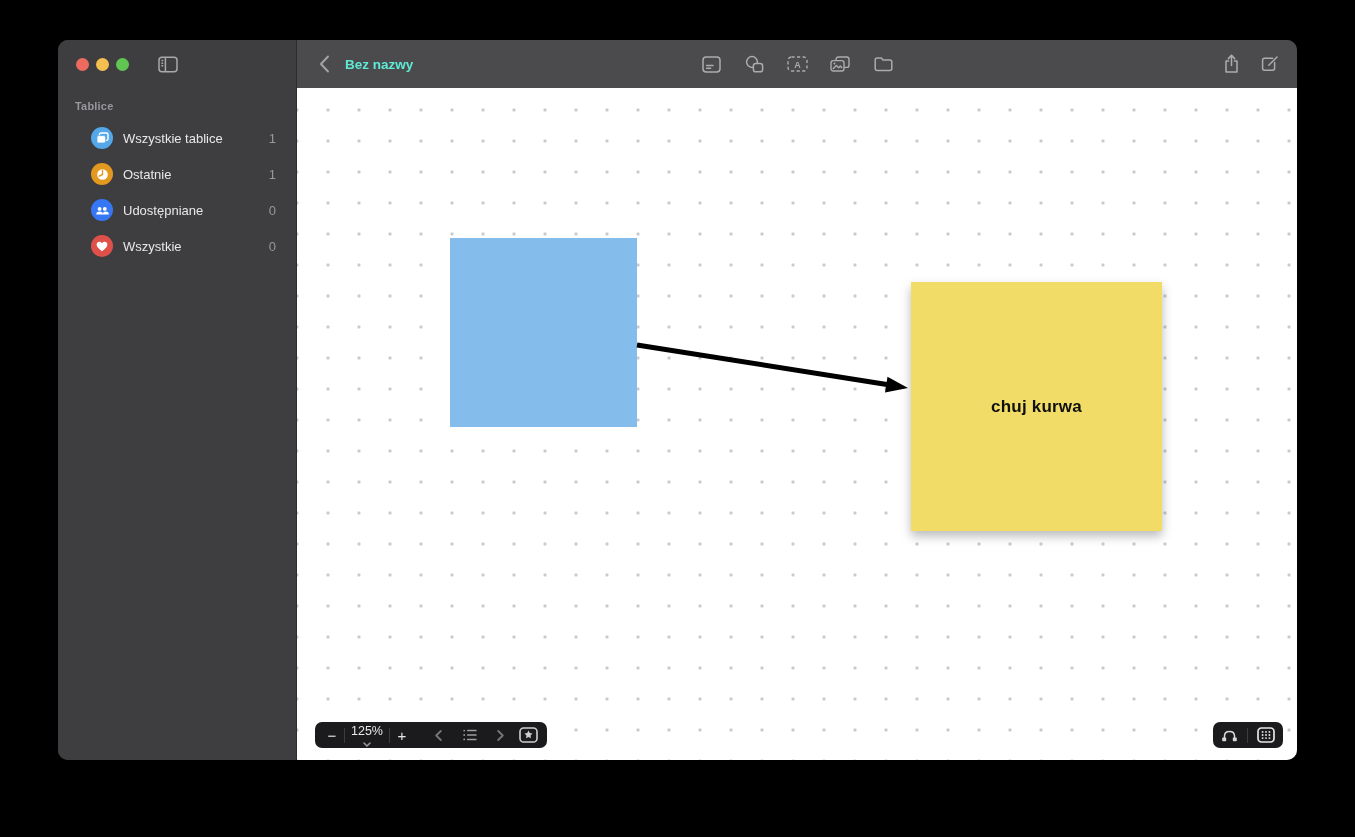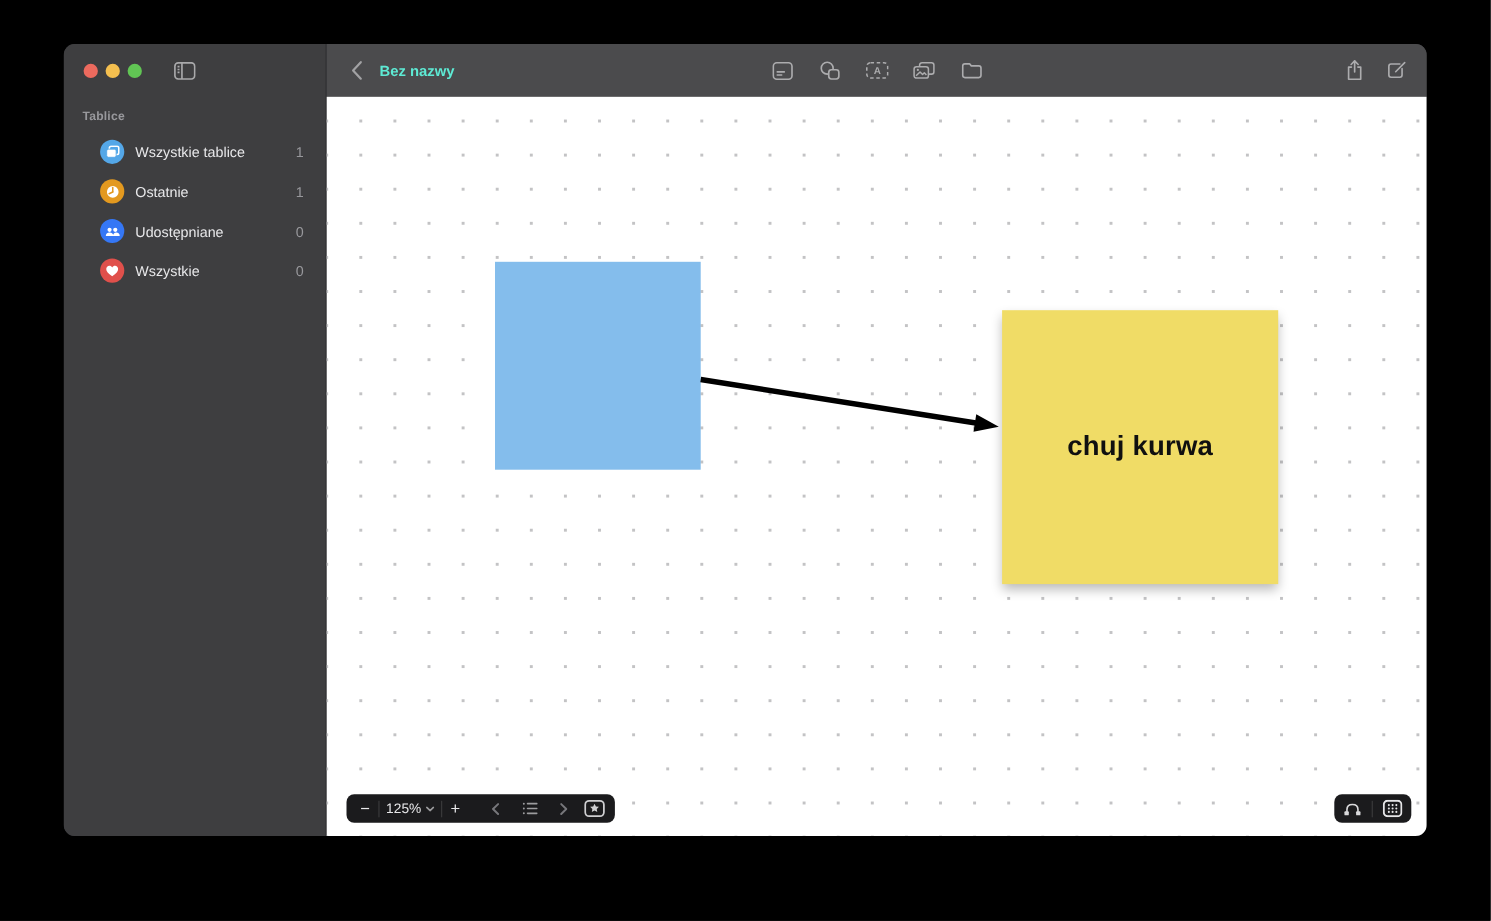--- a/index.html
+++ b/index.html
@@ -33,32 +33,32 @@
   .tb-btn { background:none; border:none; width:22px; height:24px; display:flex; align-items:center; justify-content:center; cursor:pointer; }
 
   
   .canvas { position:relative; flex:1; background-color:#ffffff;
             background-image:radial-gradient(circle, #c3c3c5 1.3px, rgba(0,0,0,0) 1.6px);
             background-size:31px 31px; background-position:15.5px 6.5px; }
   .shape-rect { position:absolute; left:153px; top:150px; width:187px; height:189px; }
   .sticky { position:absolute; left:614px; top:194px; width:251px; height:249px;
             display:flex; align-items:center; justify-content:center;
             box-shadow:0 5px 10px rgba(0,0,0,0.28); }
-  .sticky span { font-size:25px; font-weight:700; color:#101010; letter-spacing:.2px; }
+  .sticky span { font-size:17px; font-weight:700; color:#101010; letter-spacing:.2px; }
   .arrow-layer { position:absolute; inset:0; width:100%; height:100%; pointer-events:none; }
   .arrow-layer .hit { pointer-events:stroke; }
 
   
   .pill { position:absolute; background:#1b1b1d; border-radius:7px; height:26px; display:flex; align-items:center; }
   .zoom-pill { left:18px; bottom:12px; padding:0 5px; }
   .corner-pill { right:14px; bottom:12px; padding:0 8px; gap:9px; }
   .pill button { background:none; border:none; color:#e8e8ea; cursor:pointer; display:flex; align-items:center; justify-content:center; height:26px; }
   .pill .sep { width:1px; height:15px; background:#3c3c3e; }
   .glyph-btn { font-size:15px; width:24px; font-family:"Liberation Sans",sans-serif; }
-  .zoom-value-btn { font-size:12.5px; font-weight:500; gap:4px; padding:0 6px; }
+  .zoom-value-btn { font-size:12.5px; font-weight:500; gap:4px; padding:0 6px;flex-direction:column; }
   .star-btn svg, .grid-btn svg { display:block; }
 </style>
 </head>
 <body>
 
 <div class="stage">
   <div class="window">
 
     <aside class="sidebar">
       <div class="traffic-row">

